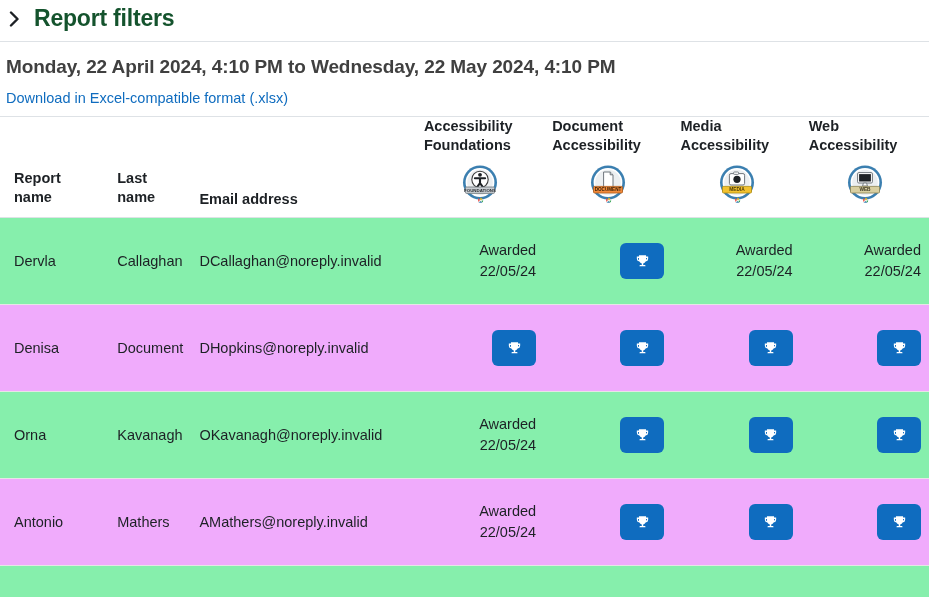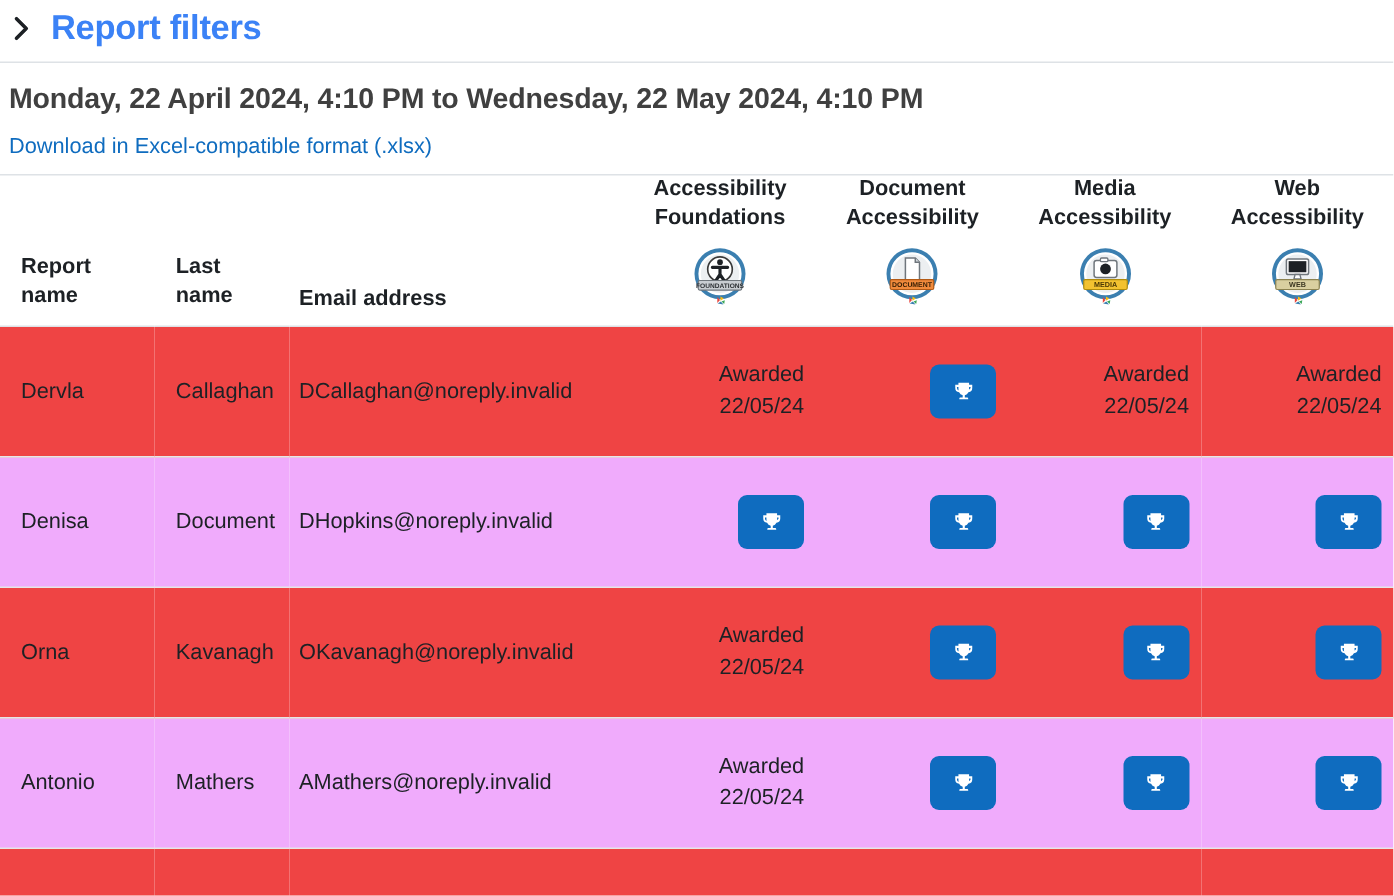--- a/index.html
+++ b/index.html
@@ -29,21 +29,21 @@
     display: flex;
     align-items: center;
     justify-content: center;
     color: #1d2125;
   }
   .chevron-icon svg { display: block; }
   .filters-title {
     font-size: 23px;
     font-weight: bold;
     letter-spacing: -0.2px;
-    color: #3b82f6;
+    color: #14532d;
     line-height: 1.1;
   }
   .rule {
     height: 1px;
     background: #dee2e6;
     width: 100%;
   }
 
   
   .range-title {
@@ -89,38 +89,38 @@
   th.name-head {
     text-align: left;
     padding-left: 14px;
     line-height: 19px;
   }
   th.email-head {
     text-align: left;
     padding-left: 6px;
   }
   th.badge-head {
-    text-align: center;
+    text-align: left;
   }
   .badge-head-label {
     line-height: 19px;
     margin-bottom: 6px;
   }
 
   
   .badge-img {
     width: 46px;
     height: 46px;
     margin: 0 auto;
     display: block;
   }
 
   
   tbody tr { background: #f0abfc; }
-  tbody tr.alt { background: #ef4444; }
+  tbody tr.alt { background: #86efac; }
   tbody td {
     height: 70px;
     padding: 8px;
     border-top: 1px solid #e6e6e6;
     vertical-align: middle;
     color: #1d2125;
     font-size: 14.5px;
   }
   tbody tr:first-child td { border-top: none; }
   td.cell-name {

